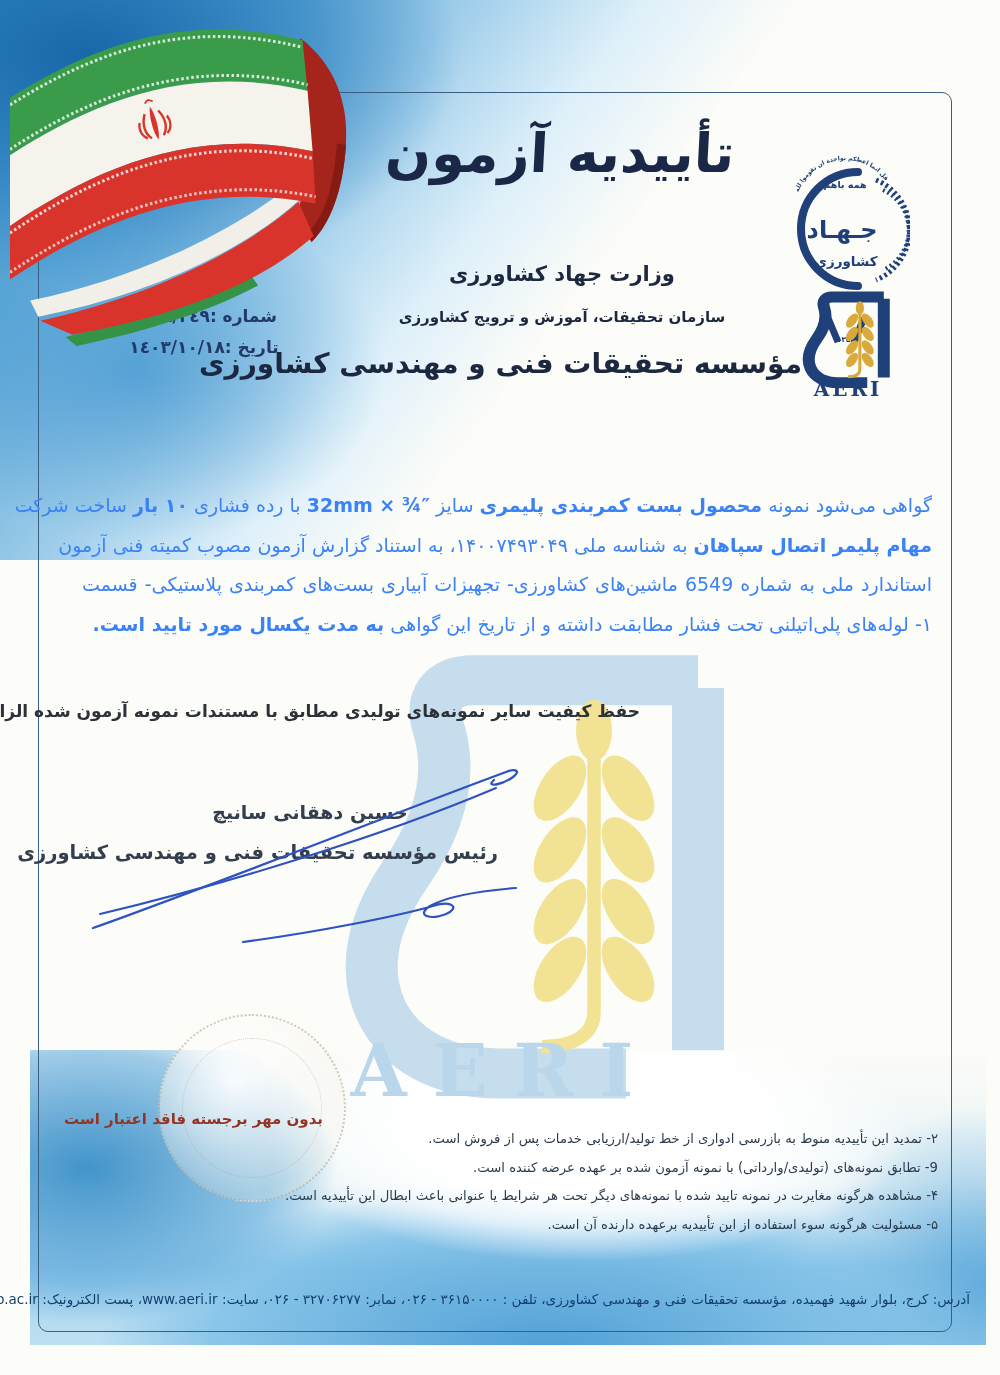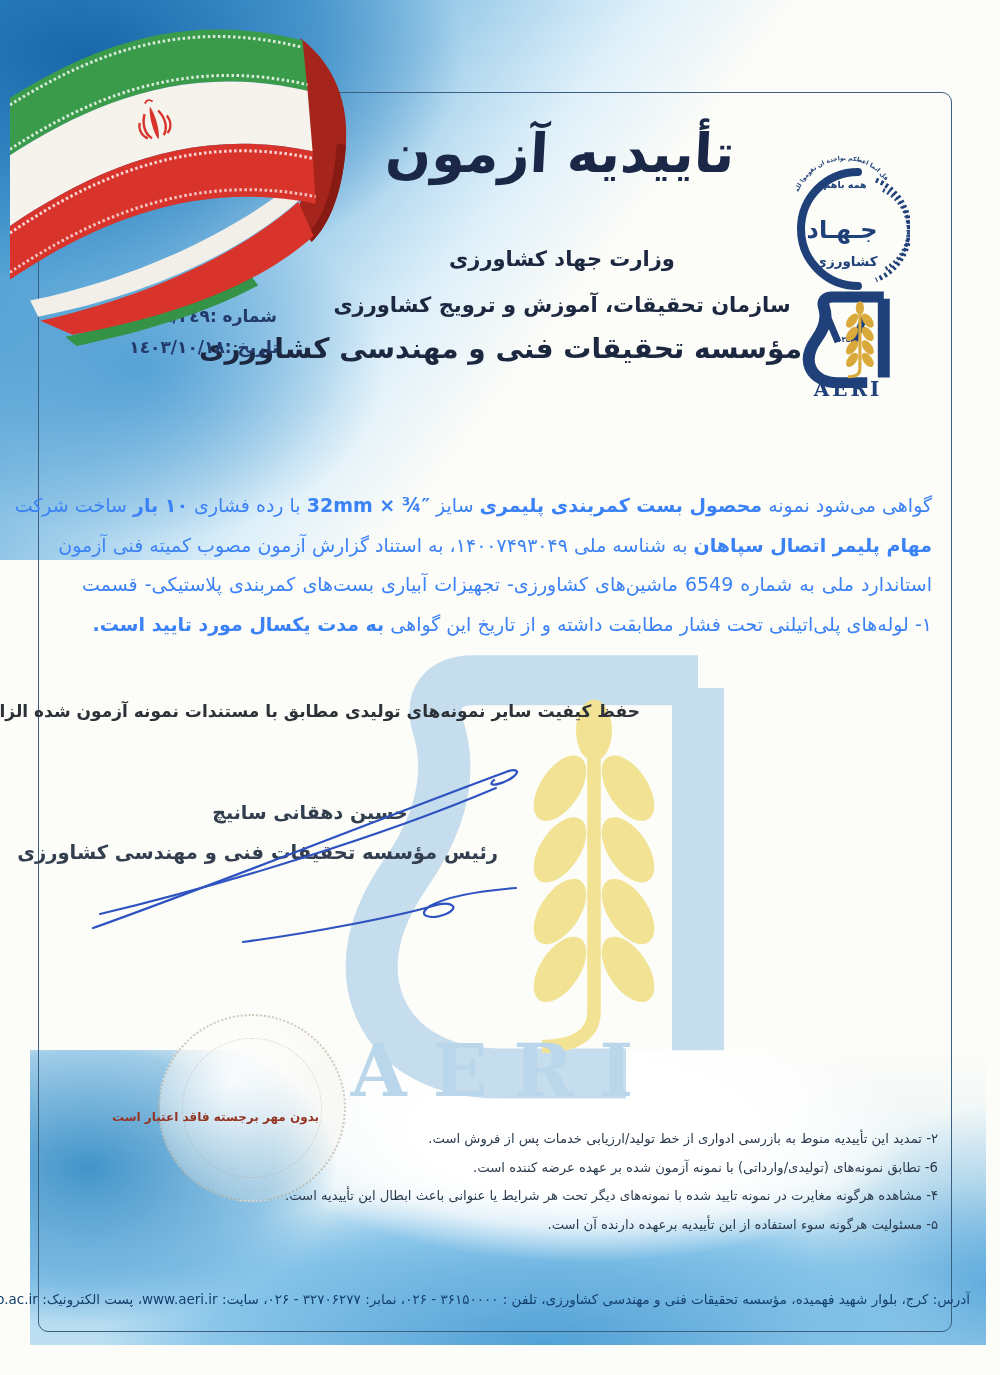--- a/index.html
+++ b/index.html
@@ -34,23 +34,23 @@
   .seal-inner{position:absolute;left:22px;top:22px;right:22px;bottom:22px;border-radius:50%;
         border:1.5px dotted rgba(166,156,134,.42);}
 
   
   .flag{position:absolute;left:10px;top:2px;width:348px;height:348px;z-index:3;}
 
   
   .title{position:absolute;left:368px;top:122px;width:384px;z-index:2;text-align:center;direction:rtl;
          font-size:54px;font-weight:bold;color:#1a2746;white-space:nowrap;transform:skewX(-3deg);}
   .org{position:absolute;left:322px;width:480px;z-index:2;text-align:center;direction:rtl;
-       font-weight:bold;color:#1c2740;white-space:nowrap;}
+       font-weight:bold;color:#1c2740;white-space:nowrap;margin-top:15px;}
   .org1{top:247px;font-size:21px;}
-  .org2{top:293px;font-size:21px;}
+  .org2{top:293px;font-size:15px;}
   .org3{top:332px;font-size:28px;}
 
   .meta{position:absolute;left:100px;top:306px;width:208px;z-index:2;direction:rtl;}
   .meta-row{display:flex;justify-content:center;direction:ltr;margin-bottom:11px;
             font-size:17px;font-weight:bold;color:#22396a;}
   .meta-label{direction:rtl;}
   .meta-value{direction:rtl;}
 
   
   .jahad{position:absolute;left:780px;top:146px;width:130px;height:215px;z-index:2;}
@@ -70,21 +70,21 @@
 
   
   .sig-name{position:absolute;left:170px;top:801px;width:280px;z-index:2;text-align:center;direction:rtl;
         font-size:19px;font-weight:bold;color:#333f4e;white-space:nowrap;}
   .sig-title{position:absolute;left:88px;top:841px;width:410px;z-index:2;text-align:center;direction:rtl;
         font-size:19.5px;font-weight:bold;color:#333f4e;white-space:nowrap;}
   .sig-ink{position:absolute;left:78px;top:756px;width:465px;height:200px;z-index:3;}
 
   
   .stamp-note{position:absolute;left:108px;top:1110px;width:215px;z-index:2;direction:rtl;text-align:center;
-        font-size:12px;font-weight:bold;color:#943524;white-space:nowrap;}
+        font-size:15px;font-weight:bold;color:#943524;white-space:nowrap;}
   .notes{position:absolute;left:280px;top:1125px;width:658px;z-index:2;direction:rtl;text-align:right;
         font-size:13.2px;line-height:28.6px;color:#2b3b4e;}
   .note{white-space:nowrap;}
   .contact{position:absolute;left:30px;top:1291px;width:940px;z-index:2;direction:rtl;text-align:center;
         font-size:13.5px;color:#14406e;white-space:nowrap;}
 </style>
 </head>
 <body>
 
 <div class="page">
@@ -204,20 +204,20 @@
   <svg class="sig-ink" viewBox="0 0 465 200">
     <path d="M15,172 C120,135 330,52 428,16 C438,12 443,15 435,21 C424,29 407,32 416,24" fill="none" stroke="#2e52c0" stroke-width="2.3" stroke-linecap="round"></path>
     <path d="M22,158 C140,130 300,82 418,32" fill="none" stroke="#2e52c0" stroke-width="2" stroke-linecap="round"></path>
     <path d="M165,186 C240,176 320,160 355,150 C375,144 382,152 368,158 C353,164 337,160 352,150 C368,141 400,135 438,132" fill="none" stroke="#2e52c0" stroke-width="2.2" stroke-linecap="round"></path>
   </svg>
 
   <div class="stamp-note">بدون مهر برجسته فاقد اعتبار است</div>
 
   <div class="notes">
     <div class="note">۲- تمدید این تأییدیه منوط به بازرسی ادواری از خط تولید/ارزیابی خدمات پس از فروش است.</div>
-    <div class="note">6- تطابق نمونه‌های (تولیدی/وارداتی) با نمونه آزمون شده بر عهده عرضه کننده است.</div>
+    <div class="note">9- تطابق نمونه‌های (تولیدی/وارداتی) با نمونه آزمون شده بر عهده عرضه کننده است.</div>
     <div class="note">۴- مشاهده هرگونه مغایرت در نمونه تایید شده با نمونه‌های دیگر تحت هر شرایط یا عنوانی باعث ابطال این تأییدیه است.</div>
     <div class="note">۵- مسئولیت هرگونه سوء استفاده از این تأییدیه برعهده دارنده آن است.</div>
   </div>
 
   <div class="contact">آدرس: کرج، بلوار شهید فهمیده، مؤسسه تحقیقات فنی و مهندسی کشاورزی، تلفن : ۳۶۱۵۰۰۰۰ - ۰۲۶، نمابر: ۳۲۷۰۶۲۷۷ - ۰۲۶، سایت: www.aeri.ir، پست الکترونیک: aeri.test@areeo.ac.ir</div>
 
 </div>
 
 </body></html>

